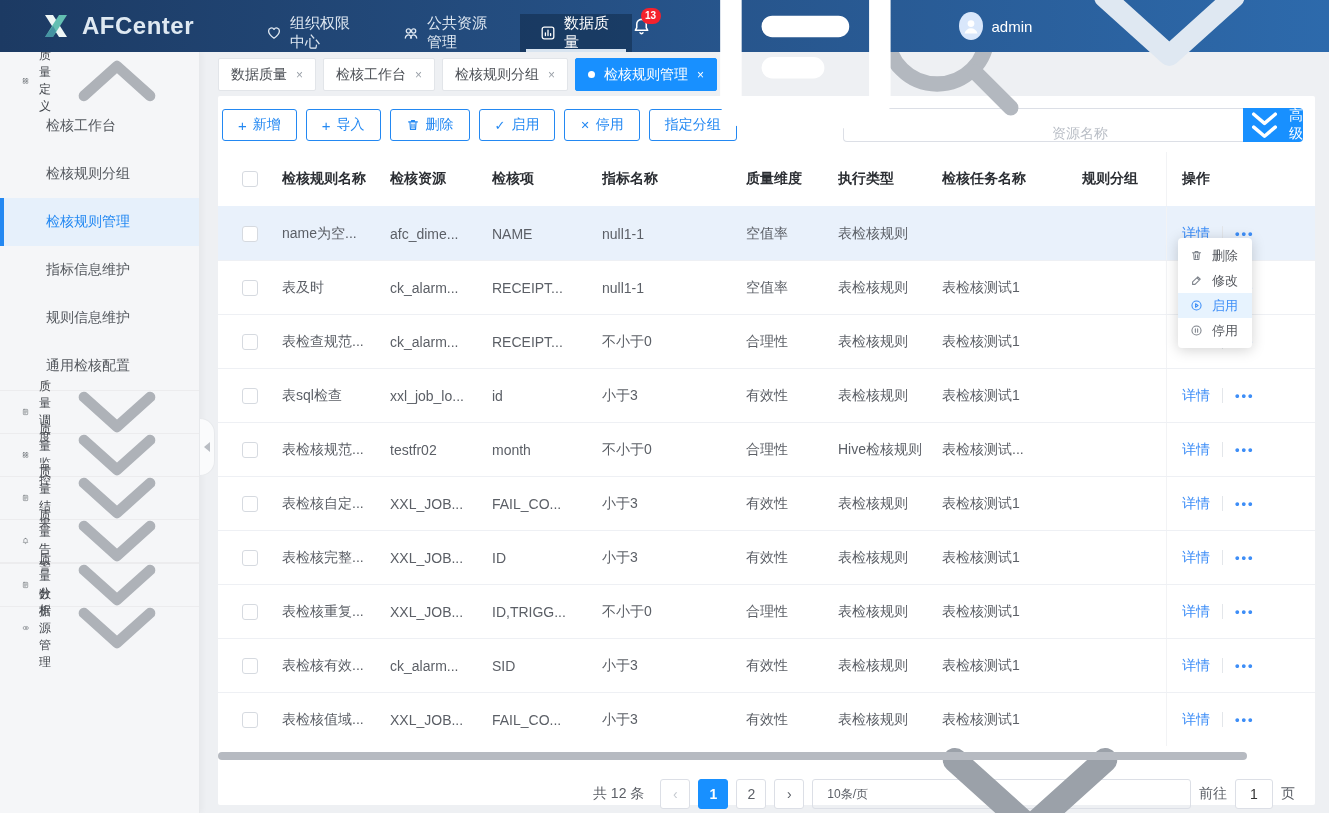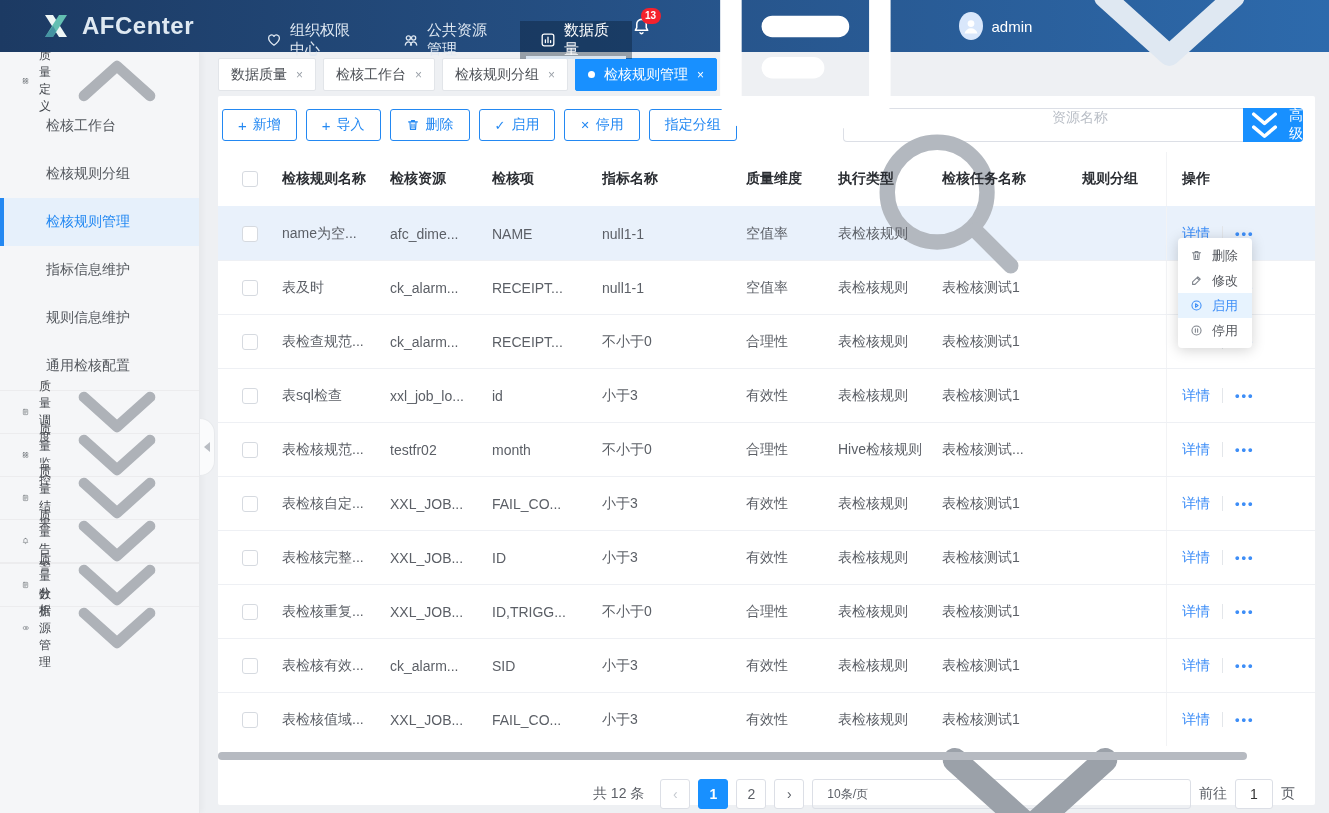--- a/index.html
+++ b/index.html
@@ -7,21 +7,21 @@
   body { font-family:"Liberation Sans","DejaVu Sans",sans-serif; background:#fff; overflow:hidden; position:relative; }
   #app { position:absolute; inset:0; width:1329px; height:596px; }
 
   
   .navbar { position:absolute; left:0; top:0; width:1329px; height:52px;
     background:linear-gradient(90deg,#1c3a63 0%,#27558c 55%,#2d6aac 100%);
     display:flex; align-items:stretch; color:#e9eff6; z-index:30; }
   .brand { display:flex; align-items:center; gap:10px; padding:0 28px 0 40px; }
   .brand-logo svg { width:32px; height:32px; display:block; }
   .brand-text { font-size:24px; font-weight:700; color:#dfe9f2; letter-spacing:.5px; }
-  .nav-menu { display:flex; align-items:center; margin-left:24px;margin-top:27px; }
+  .nav-menu { display:flex; align-items:flex-end; margin-left:24px;margin-top:27px; }
   .nav-item { display:flex; align-items:center; gap:8px; padding:0 20px; font-size:15px; cursor:pointer; position:relative; color:#dfe8f2; }
   .nav-item svg { width:16px; height:16px; }
   .nav-item.active { background:rgba(8,27,48,.38); color:#fff; }
   .nav-item.active::after { content:""; position:absolute; left:6px; right:6px; bottom:0; height:3px; background:#d8e4f0; }
   .nav-right { margin-left:auto; display:flex; align-items:center; gap:22px; padding-right:30px; }
   .bell-wrap { position:relative; }
   .bell-wrap svg, .navdoc svg { width:19px; height:19px; color:#fff; }
   .badge { position:absolute; top:-9px; left:9px; background:#f5222d; color:#fff; font-size:10px; height:16px; min-width:20px;
     border-radius:8px; display:flex; align-items:center; justify-content:center; padding:4px 4px; font-weight:700; }
   .user-chip { display:flex; align-items:center; gap:8px; cursor:pointer; }
@@ -58,21 +58,21 @@
 
   .card { position:absolute; left:18px; top:44px; width:1097px; height:709px; background:#fff; border-radius:2px; }
 
   
   .toolbar { display:flex; align-items:center; padding:12px 12px 10px 4px; }
   .btn { height:32px; border:1px solid #2388f2; color:#2388f2; background:#fff; border-radius:3px; font-size:14px;
     display:flex; align-items:center; gap:6px; padding:0 15px; margin-right:9px; cursor:pointer; font-family:inherit; }
   .btn .bic { font-size:15px; line-height:1; display:flex; }
   .btn .bic svg { width:14px; height:14px; }
   .search-wrap { margin-left:auto; display:flex; align-items:center; }
-  .search-box { display:flex; align-items:flex-start; width:400px; height:34px; border:1px solid #dcdfe6; border-radius:4px 0 0 4px; background:#fff; padding:0 10px; border-right:none; }
+  .search-box { display:flex; align-items:flex-end; width:400px; height:34px; border:1px solid #dcdfe6; border-radius:4px 0 0 4px; background:#fff; padding:0 10px; border-right:none; }
   .search-box svg { width:15px; height:15px; color:#b3b8bf; }
   .search-box input { border:none; outline:none; flex:1; margin-left:8px; font-size:14px; color:#333; font-family:inherit; }
   .search-box input::placeholder { color:#b9bec6; }
   .adv-btn { height:34px; width:60px; background:#1890ff; color:#fff; border:none; border-radius:0 4px 4px 0; font-size:14px;
     display:flex; align-items:center; justify-content:center; gap:3px; cursor:pointer; font-family:inherit; }
   .adv-btn svg { width:12px; height:12px; }
 
   
   .trow { display:flex; align-items:center; height:54px; }
   .thead .trow { height:54px; }

